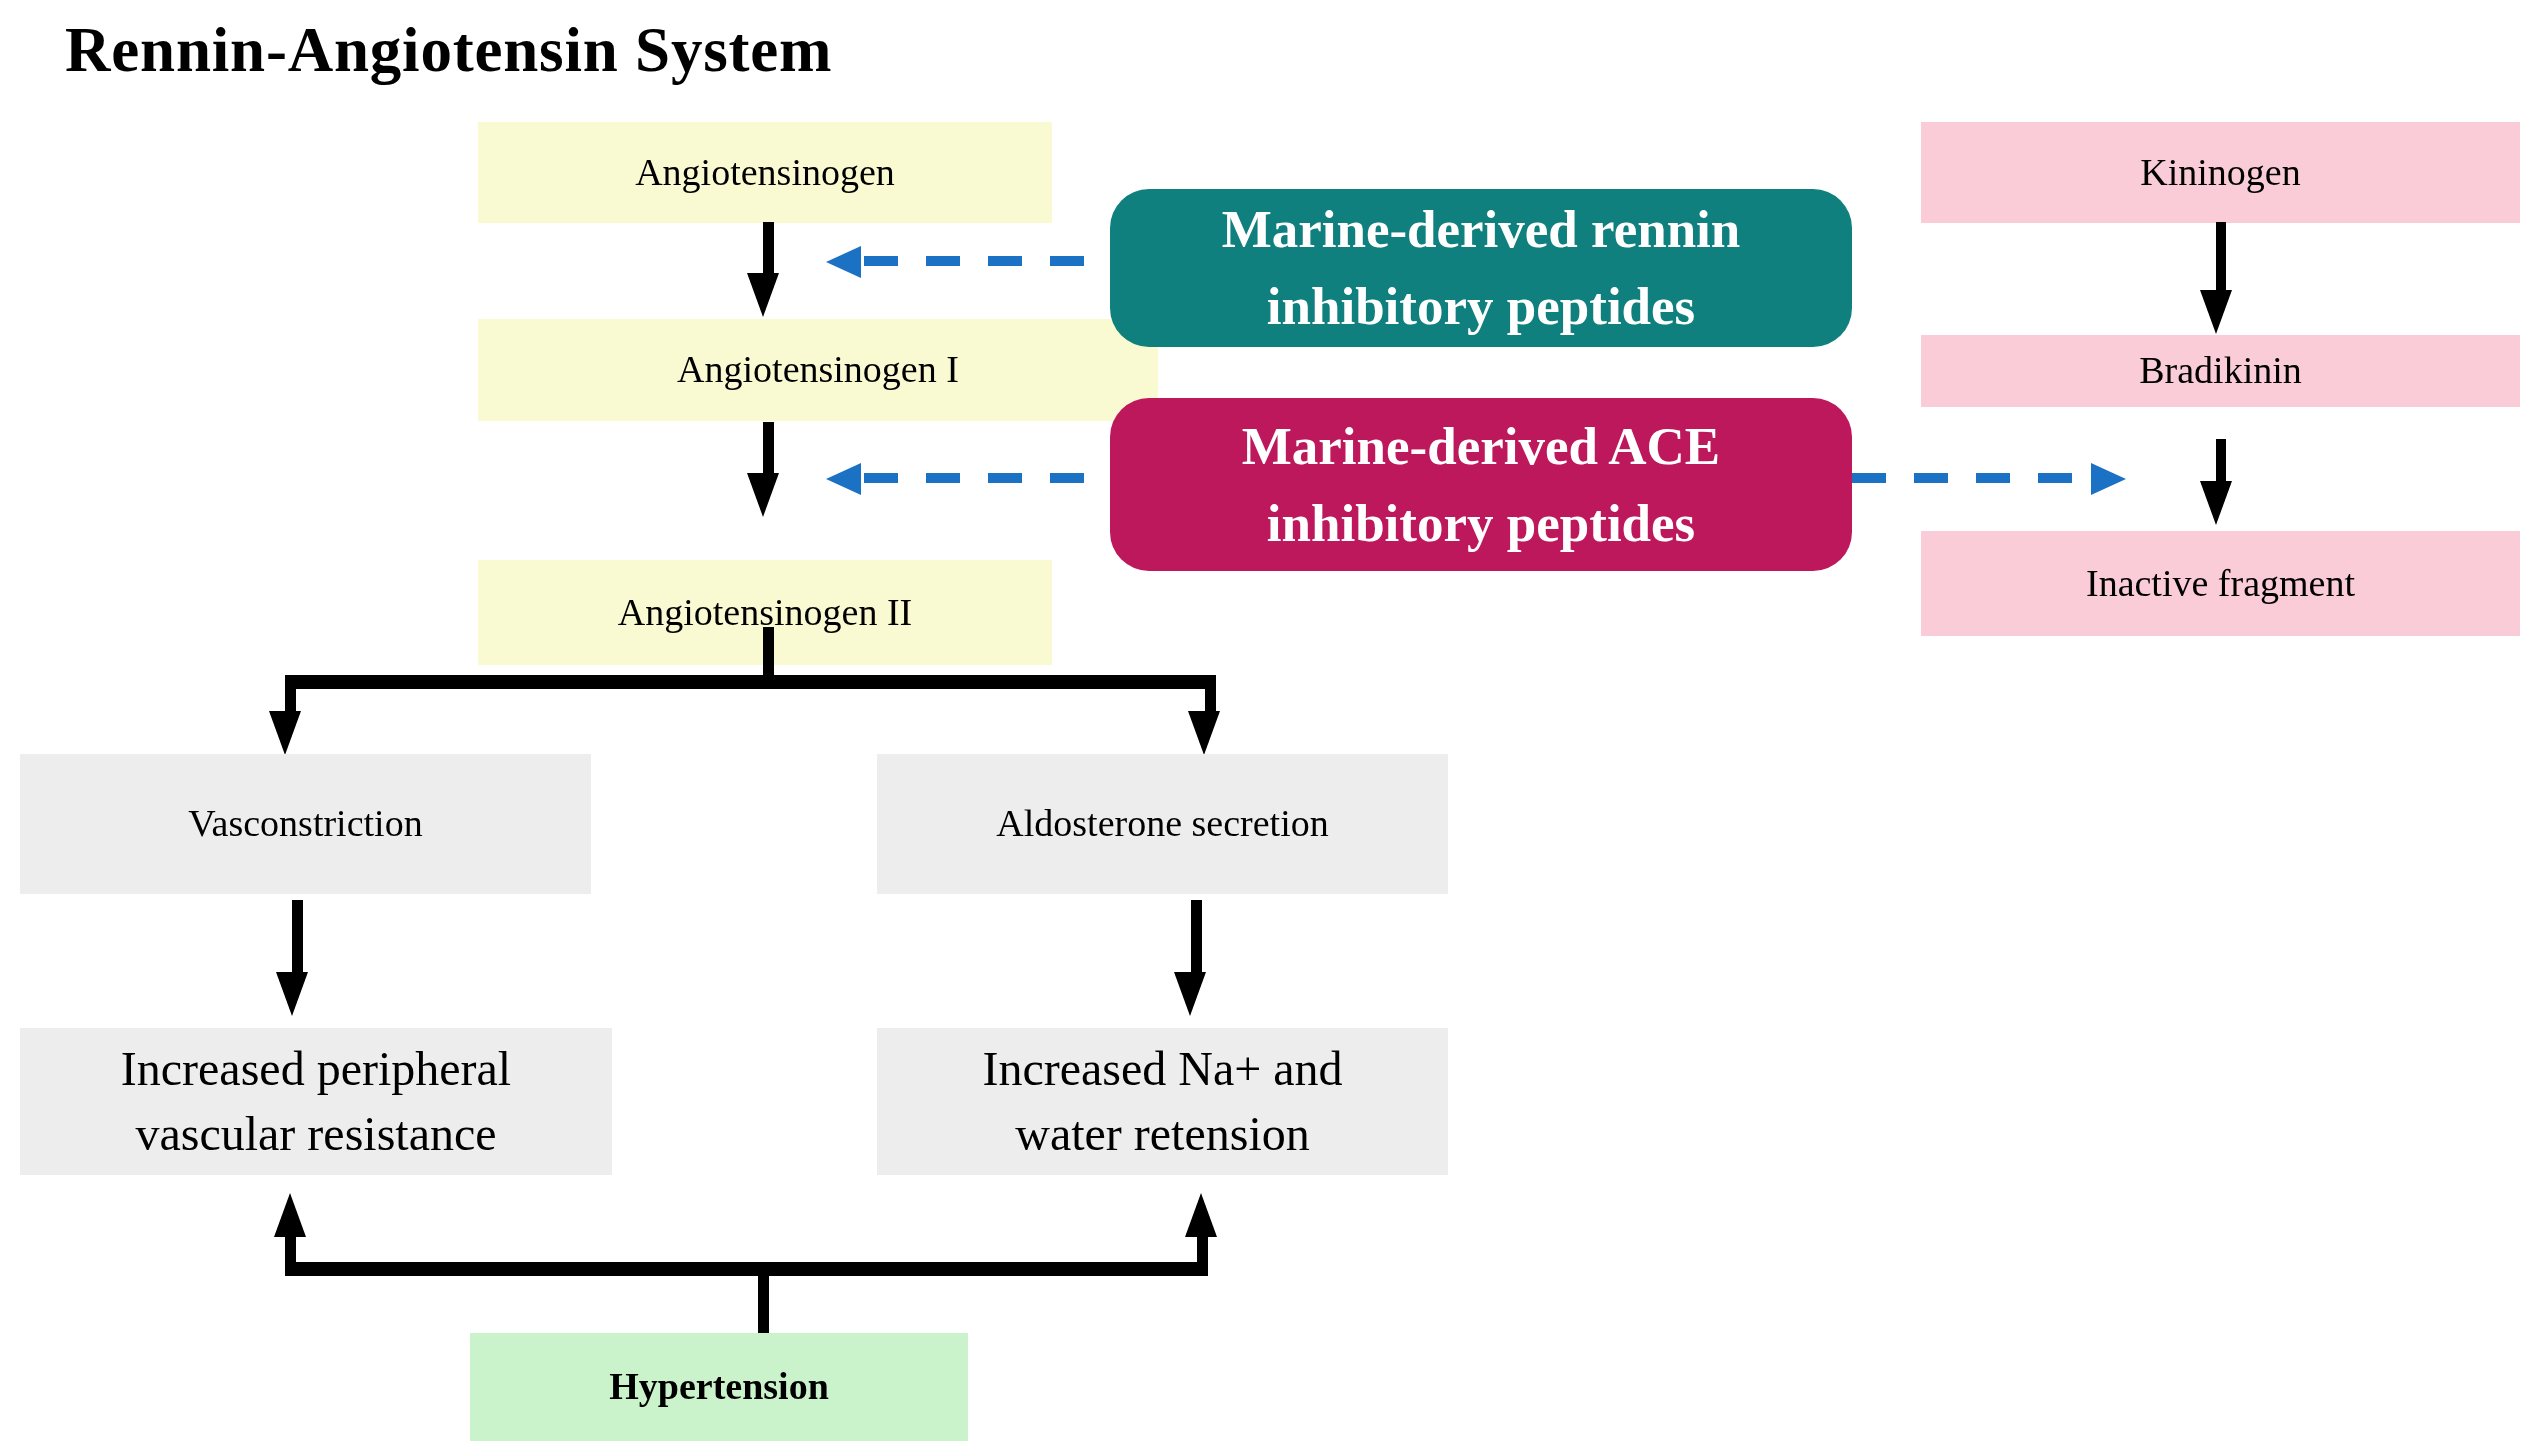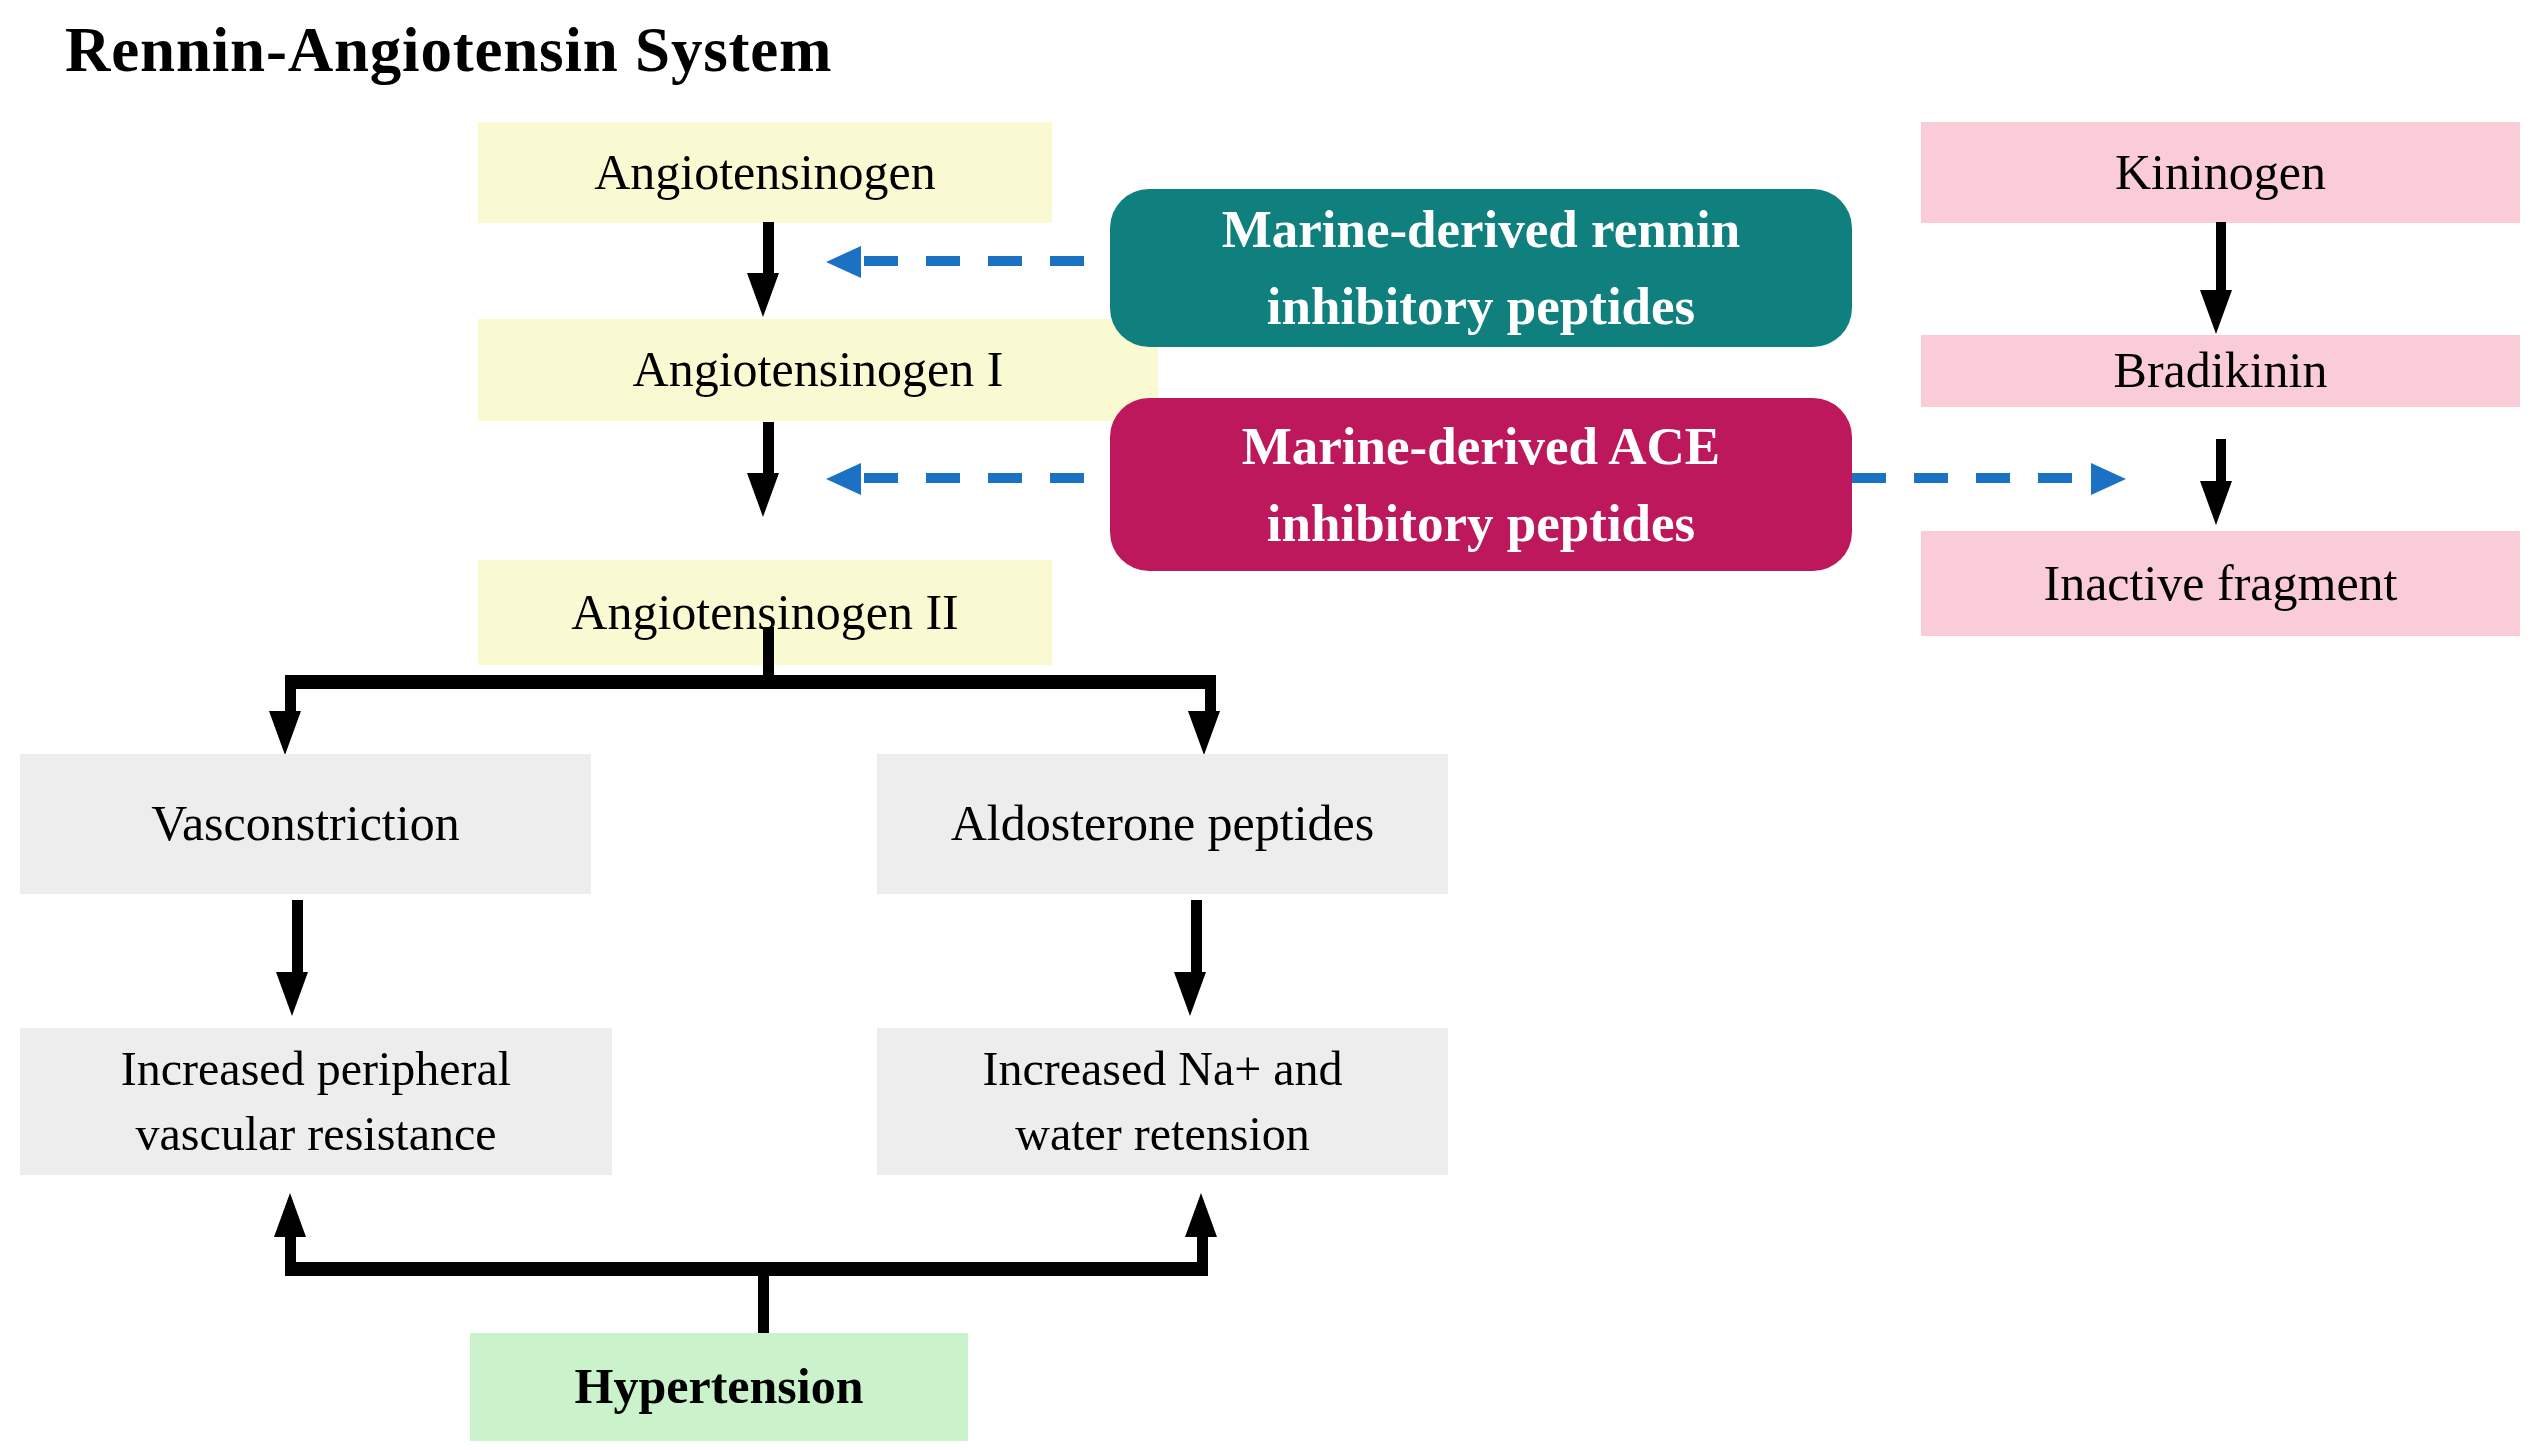--- a/index.html
+++ b/index.html
@@ -20,21 +20,21 @@
     letter-spacing: 0.8px;
     white-space: nowrap;
   }
   .box {
     position: absolute;
     display: flex;
     flex-direction: column;
     align-items: center;
     justify-content: center;
     text-align: center;
-    font-size: 50px;
+    font-size: 38px;
     line-height: 1.35;
   }
   .yellow { background: #FAFAD2; }
   .pink   { background: #F9CCD7; }
   .gray   { background: #EDEDED; }
   .green  { background: #CBF3CB; font-weight: bold; }
   .pill {
     position: absolute;
     display: flex;
     flex-direction: column;
@@ -88,21 +88,21 @@
   <div class="hline" style="left:285px; top:675px; width:930px; height:13.5px;"></div>
   <div class="vline" style="left:285px; top:675px; width:10.5px; height:41px;"></div>
   <div class="tri tri-down" style="left:269px; top:711px;"></div>
   <div class="vline" style="left:1205px; top:675px; width:10.5px; height:41px;"></div>
   <div class="tri tri-down" style="left:1188px; top:711px;"></div>
 
   <div class="box gray" style="left:20px; top:754px; width:571px; height:140px;">
     <span>Vasconstriction</span>
   </div>
   <div class="box gray" style="left:877px; top:754px; width:571px; height:140px;">
-    <span>Aldosterone peptides</span>
+    <span>Aldosterone secretion</span>
   </div>
 
   <div class="vline" style="left:292px; top:900px; width:10.5px; height:75px;"></div>
   <div class="tri tri-down" style="left:276px; top:972px;"></div>
   <div class="vline" style="left:1191px; top:900px; width:10.5px; height:75px;"></div>
   <div class="tri tri-down" style="left:1174px; top:972px;"></div>
 
   <div class="box gray" style="left:20px; top:1028px; width:592px; height:147px; font-size:48px;">
     <span>Increased peripheral</span>
     <span>vascular resistance</span>

